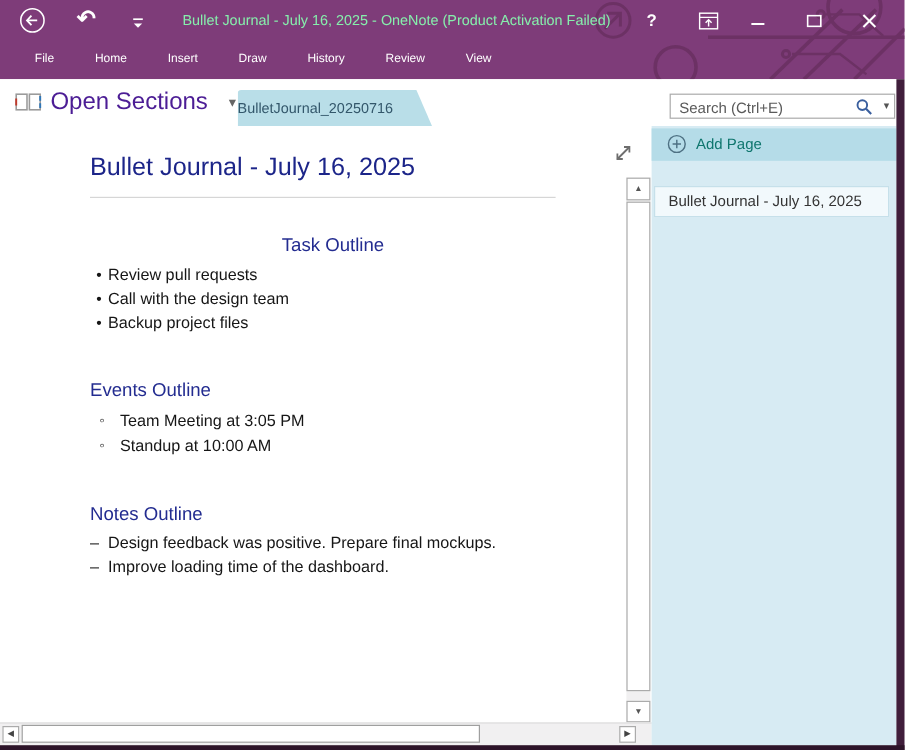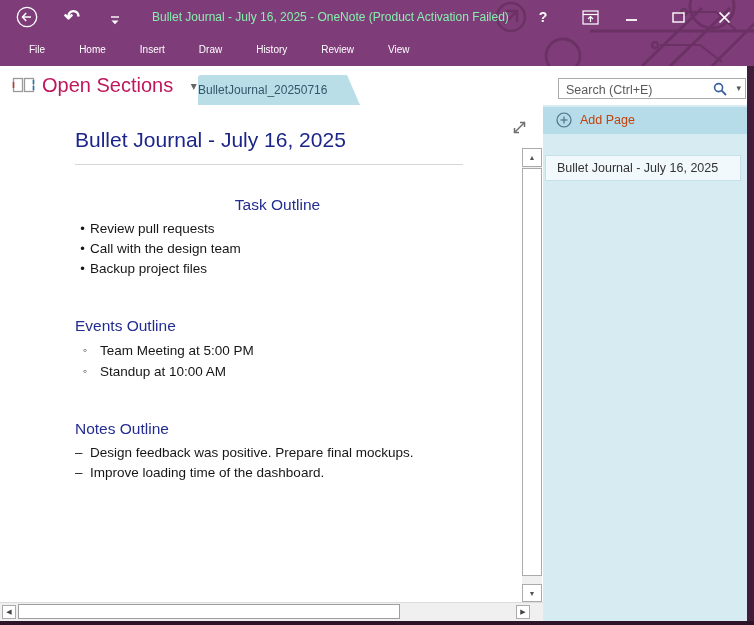--- a/index.html
+++ b/index.html
@@ -19,21 +19,21 @@
   .btn-min{left:616px;}
   .btn-max{left:662px;}
   .btn-close{left:708px;}
   .ribbon-tabs{position:absolute;left:0;top:35px;width:754px;height:31px;display:flex;padding-left:12px;}
   .rtab{padding:0 17px;line-height:30px;font-size:10px;color:#fff;cursor:pointer;white-space:nowrap;}
 
   
   .navbar{position:absolute;left:0;top:66px;width:754px;height:39px;background:#fff;}
   .book-icon{position:absolute;left:12px;top:10px;}
   .open-sections{position:absolute;left:42px;top:0;height:39px;line-height:39px;cursor:pointer;white-space:nowrap;}
-  .open-sections .os-label{font-size:20px;color:#be185d;}
+  .open-sections .os-label{font-size:20px;color:#4c1d95;}
   .open-sections .os-caret{font-size:12px;color:#666;margin-left:13px;vertical-align:2px;}
   .section-tab{position:absolute;left:198px;top:9px;width:162px;height:30px;background:#b9dee8;clip-path:polygon(0 0,149px 0,162px 30px,0 30px);border-top-left-radius:3px;font-size:12px;color:#33576b;line-height:30px;box-sizing:border-box;cursor:pointer;white-space:nowrap;}
   .search-box{position:absolute;left:558px;top:12px;width:188px;height:21px;border:1px solid #ababab;background:#fff;box-sizing:border-box;padding-left:47px;}
   .search-box input{position:absolute;left:5px;top:1px;width:140px;height:17px;border:none;outline:none;font-family:"Liberation Sans",sans-serif;font-size:12.5px;color:#444;background:transparent;}
   .search-box input::placeholder{color:#5a5a5a;opacity:1;}
   .search-mag{position:absolute;right:18px;top:3px;cursor:pointer;}
   .search-caret{position:absolute;right:4px;top:0;height:19px;line-height:19px;font-size:9px;color:#555;cursor:pointer;}
 
   
   .main{position:absolute;left:0;top:105px;width:543px;height:497px;background:#fff;}
@@ -65,21 +65,21 @@
   .hscroll{position:absolute;left:0;top:602px;width:543px;height:19px;background:#f1f0f1;border-top:1px solid #dcdcdc;box-sizing:border-box;}
   .hs-btn{position:absolute;top:2px;width:14px;height:14px;border:1px solid #ababab;background:#fff;box-sizing:border-box;text-align:center;font-size:7px;color:#444;line-height:12px;cursor:pointer;}
   .hs-left{left:2px;}
   .hs-right{left:516px;}
   .hs-thumb{position:absolute;left:18px;top:1px;width:382px;height:15px;background:#fff;border:1px solid #9f9f9f;box-sizing:border-box;cursor:pointer;}
 
   
   .sidebar{position:absolute;left:543px;top:105px;width:204px;height:516px;background:#d7ebf3;}
   .sidebar-strip{position:absolute;left:0;top:2px;width:204px;height:27px;background:#b5dce8;cursor:pointer;}
   .add-icon{position:absolute;left:13px;top:5px;}
-  .add-label{position:absolute;left:37px;top:0;height:27px;line-height:27px;font-size:12.5px;color:#c2410c;}
+  .add-label{position:absolute;left:37px;top:0;height:27px;line-height:27px;font-size:12.5px;color:#0f766e;}
   .pages-list{position:absolute;left:2px;top:50px;width:196px;}
   .page-item{height:26px;line-height:25px;font-size:12.5px;color:#333;padding-left:11px;margin-bottom:4px;cursor:pointer;white-space:nowrap;overflow:hidden;}
   .page-item.selected{background:#f2f9fc;border:1px solid #c6e0ea;box-sizing:border-box;}
 
   
   .win-border-right{position:absolute;left:747px;top:66px;width:7px;height:559px;background:#401e3b;}
   .win-border-bottom{position:absolute;left:0;top:621px;width:754px;height:4px;background:#2d1429;}
 </style>
 </head>
 <body>
@@ -223,21 +223,21 @@
                 <span class="bullet">•</span>
                 <span>Backup project files</span>
               </div>
             </div>
           </div>
           <div class="note-section">
             <div class="note-heading">Events Outline</div>
             <div class="note-list hollow">
               <div class="note-item">
                 <span class="bullet">◦</span>
-                <span>Team Meeting at 5:00 PM</span>
+                <span>Team Meeting at 3:05 PM</span>
               </div>
               <div class="note-item">
                 <span class="bullet">◦</span>
                 <span>Standup at 10:00 AM</span>
               </div>
             </div>
           </div>
           <div class="note-section">
             <div class="note-heading">Notes Outline</div>
             <div class="note-list dash">

